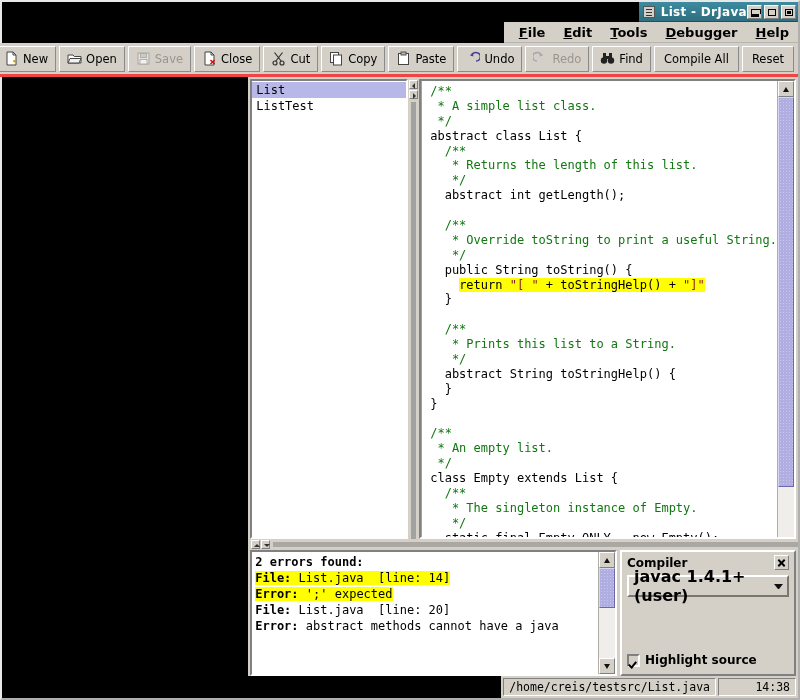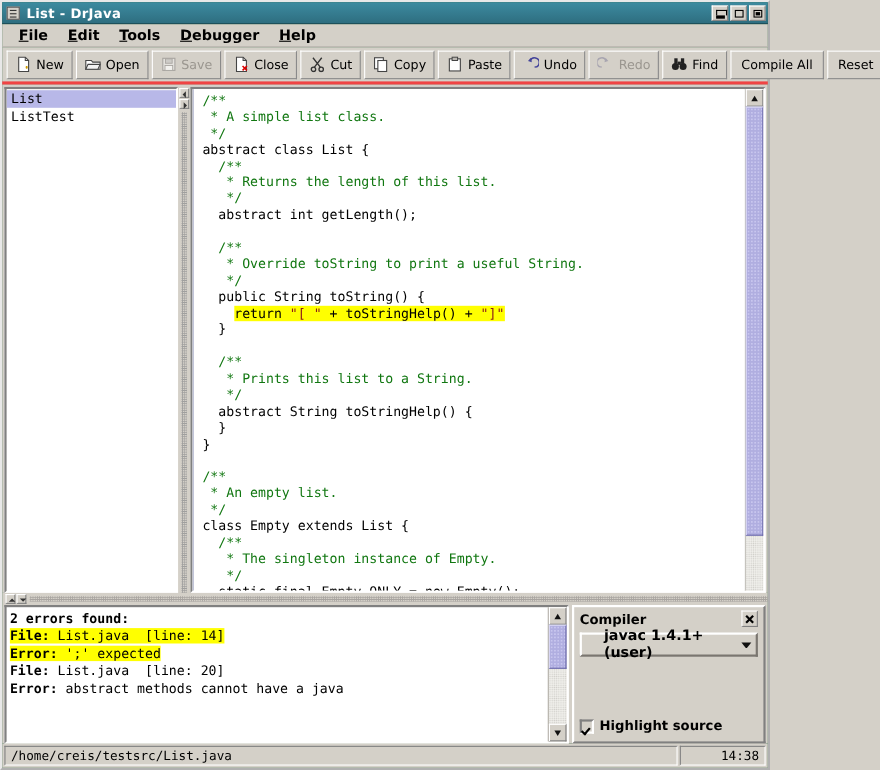--- a/index.html
+++ b/index.html
@@ -6,27 +6,28 @@
 
   body {
     width: 800px; height: 700px;
     font-family: "DejaVu Sans", sans-serif;
     font-size: 11px;
     background: #d4d0c8;
     overflow: hidden;
   }
 
   .app {
-    width: 700px; height: 700px;
-    background: #14532d;
+    width: 800px; height: 700px;
+    background: #000000;
     border: 2px solid #b0b0b0;
     border-top-color: #e8e8e8;
     border-left-color: #e8e8e8;
     display: flex; flex-direction: column;
     position: relative;
+    align-items: flex-end;
   }
 
   
   .titlebar {
     height: 20px;
     background: #337a8c;
     background: linear-gradient(to bottom, #3d8ba0 0%, #2e6e80 100%);
     display: flex; align-items: center;
     padding: 0 2px 0 4px;
     flex: 0 0 20px;
@@ -372,22 +373,22 @@
     width: 9px; height: 2px; background: #000;
   }
   .cp-close::before { transform: rotate(45deg); }
   .cp-close::after { transform: rotate(-45deg); }
   .cp-select {
     height: 22px;
     background: #d4d0c8;
     border: 2px solid;
     border-color: #ffffff #7a7670 #7a7670 #ffffff;
     display: flex; align-items: center; justify-content: space-between;
-    padding: 0 4px 0 20px;
-    font-size: 13px; font-weight: bold;
+    padding: 0 4px 0 5px;
+    font-size: 16px; font-weight: bold;
     cursor: pointer;
     color: #000;
   }
   .cp-arrow {
     width: 0; height: 0;
     border-style: solid;
     border-width: 5px 4.5px 0 4.5px;
     border-color: #111 transparent transparent transparent;
     margin-left: 5px; flex: 0 0 9px;
   }

